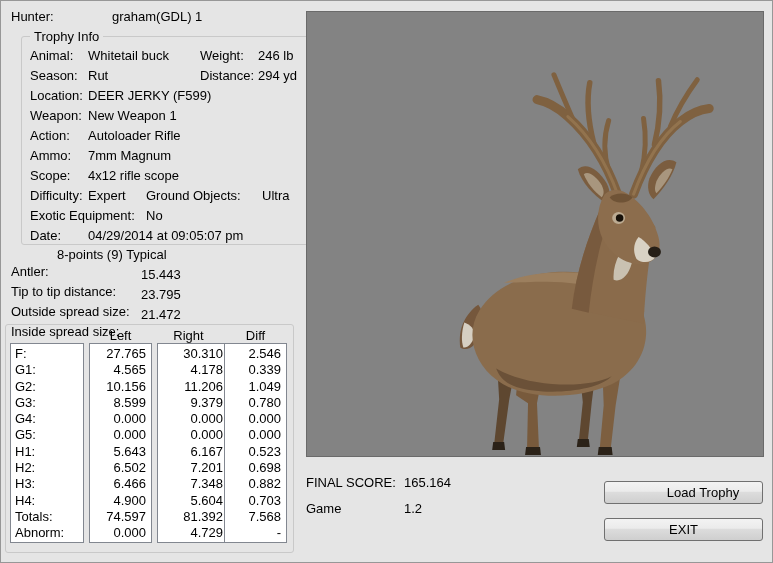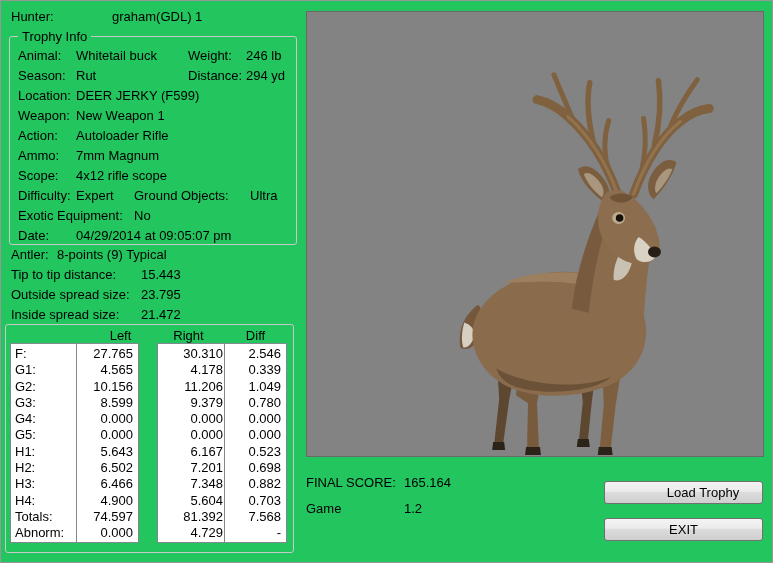--- a/index.html
+++ b/index.html
@@ -1,38 +1,38 @@
 <!DOCTYPE html>
 <html><head>
 <meta charset="utf-8">
 <style>
   html,body{margin:0;padding:0;}
   body{font-family:"Liberation Sans", sans-serif; font-size:13px; color:#000; background:#fff;}
-  #app{position:relative; width:773px; height:563px; background:#22c55e; border:1px solid #979797; box-sizing:border-box; overflow:hidden;}
+  #app{position:relative; width:773px; height:563px; background:#e5e5e5; border:1px solid #979797; box-sizing:border-box; overflow:hidden;}
   .fl{position:absolute; white-space:nowrap;}
   
   .hunter-row{position:absolute; left:0; top:8px; height:20px; width:300px;}
   .hunter-row .lbl{left:10px;} .hunter-row .val{left:74px;margin-left:37px;}
   
-  fieldset.groupbox{position:absolute; left:8px; top:28px; width:288px; height:216px; margin:0; padding:2px 0 0 0; border:1px solid #c9c9c9; border-radius:3px; box-sizing:border-box;}
+  fieldset.groupbox{position:absolute; left:20px; top:28px; width:288px; height:216px; margin:0; padding:2px 0 0 0; border:1px solid #c9c9c9; border-radius:3px; box-sizing:border-box;}
   fieldset.groupbox legend{padding:0 4px; margin-left:8px; font-size:13px;}
   .trow{position:relative; height:20px; line-height:20px;}
   .trow span{position:absolute; top:0; white-space:nowrap;}
   .l0{left:8px;} .v0{left:66px;} .l1{left:178px;} .v1{left:236px;}
   .lg{left:124px;} .vg{left:240px;} .ve{left:124px;}
   
   .aline{position:absolute; left:0; width:300px; height:20px; line-height:20px;}
-  .aline .lbl{left:10px;} .aline .vA{left:56px;} .aline .vB{left:140px;}
+  .aline .lbl{left:10px;margin-top:17px;} .aline .vA{left:56px;} .aline .vB{left:140px;}
   
   .measure-group{position:absolute; left:4px; top:323px; width:289px; height:229px; border:1px solid #c9c9c9; border-radius:3px; box-sizing:border-box;}
   .mheader{position:absolute; top:3px; height:15px; line-height:15px; text-align:center;}
   .mh-left{left:83px; width:63px;} .mh-right{left:151px; width:63px;} .mh-diff{left:218px; width:63px;}
   .mbox{position:absolute; top:18px; height:200px; background:#fff; border:1px solid #828790; box-sizing:border-box; padding-top:2px; overflow:hidden;}
   .box-labels{left:4px; width:74px;}
-  .box-left{left:70px; width:63px;}
+  .box-left{left:83px; width:63px;}
   .box-right{left:151px; width:72px;padding-left:8px;}
   .box-diff{left:218px; width:63px;}
   .mrow{height:16.3px; line-height:16.3px; font-size:13px; white-space:nowrap;}
   .mlabel{text-align:left; padding-left:4px;}
   .mnum{text-align:right; padding-right:5px;}
   
   .render-panel{position:absolute; left:305px; top:10px; width:458px; height:446px; background:#838383; border:1px solid #6a6a6a; box-sizing:border-box;}
   .render-panel svg{display:block;}
   
   .score-line{position:absolute; height:20px; line-height:20px;}

